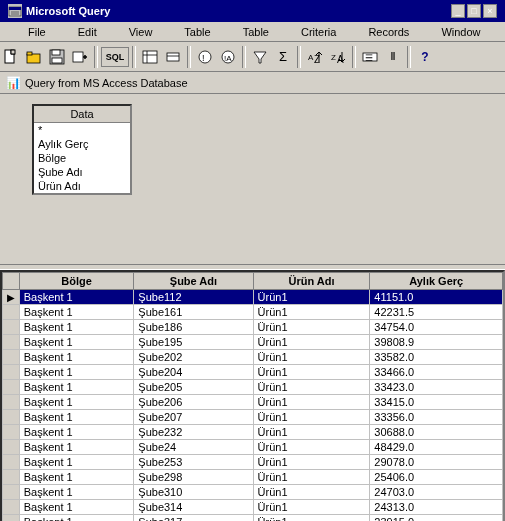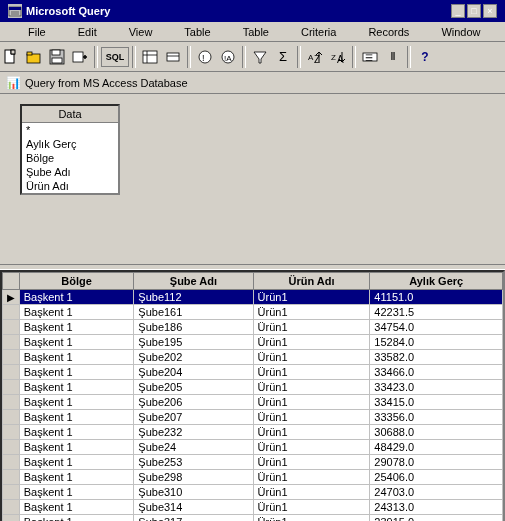--- a/index.html
+++ b/index.html
@@ -110,21 +110,21 @@
       position: relative;
     }
 
     
     .data-panel {
       border: 2px inset #808080;
       background: white;
       width: 100px;
       position: absolute;
       top: 10px;
-      left: 20px;
+      left: 32px;
     }
     .data-panel-header {
       background: #d4d0c8;
       border-bottom: 1px solid #808080;
       text-align: center;
       padding: 2px;
       font-size: 11px;
       font-weight: normal;
     }
     .data-panel-row {
@@ -380,21 +380,21 @@
           <td>Başkent 1</td>
           <td>Şube186</td>
           <td>Ürün1</td>
           <td>34754.0</td>
         </tr>
         <tr>
           <td class="row-indicator"></td>
           <td>Başkent 1</td>
           <td>Şube195</td>
           <td>Ürün1</td>
-          <td>15284.0</td>
+          <td>39808.9</td>
         </tr>
         <tr>
           <td class="row-indicator"></td>
           <td>Başkent 1</td>
           <td>Şube202</td>
           <td>Ürün1</td>
           <td>33582.0</td>
         </tr>
         <tr>
           <td class="row-indicator"></td>

